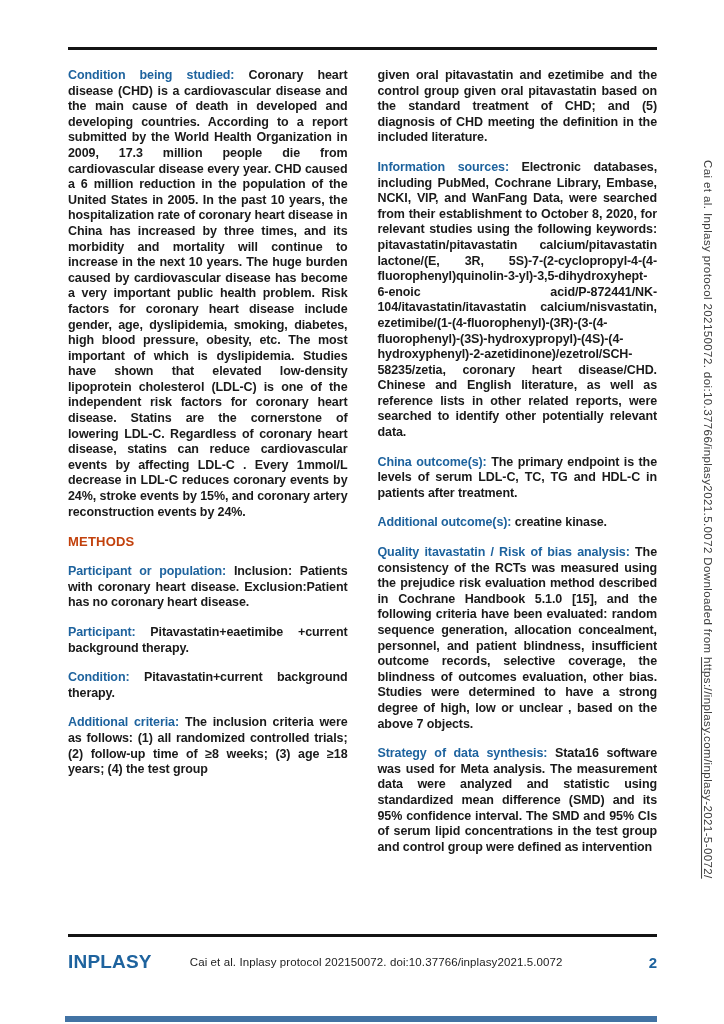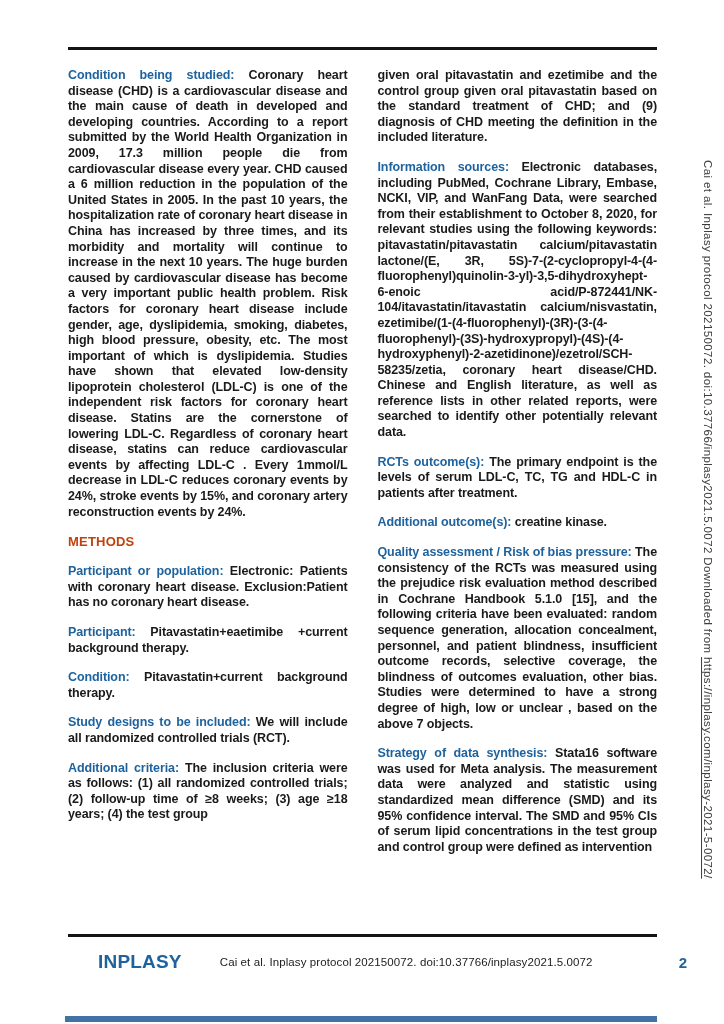--- a/index.html
+++ b/index.html
@@ -64,21 +64,20 @@
     height: 3px;
     background: #141414;
   }
   .footer-row {
     position: absolute;
     left: 68px;
     top: 951px;
     width: 589px;
     display: flex;
     align-items: center;
-    margin-left: 30px;
   }
   .brand {
     font-size: 19px;
     font-weight: bold;
     color: #1e639e;
     letter-spacing: 0.2px;
   }
   .citation {
     margin-left: 38px;
     font-size: 11.5px;
@@ -127,56 +126,52 @@
   <div class="columns">
 
     <div class="col">
       <p class="para">
         <span class="label">Condition being studied:</span>
         <span>Coronary heart disease (CHD) is a cardiovascular disease and the main cause of death in developed and developing countries. According to a report submitted by the World Health Organization in 2009, 17.3 million people die from cardiovascular disease every year. CHD caused a 6 million reduction in the population of the United States in 2005. In the past 10 years, the hospitalization rate of coronary heart disease in China has increased by three times, and its morbidity and mortality will continue to increase in the next 10 years. The huge burden caused by cardiovascular disease has become a very important public health problem. Risk factors for coronary heart disease include gender, age, dyslipidemia, smoking, diabetes, high blood pressure, obesity, etc. The most important of which is dyslipidemia. Studies have shown that elevated low-density lipoprotein cholesterol (LDL-C) is one of the independent risk factors for coronary heart disease. Statins are the cornerstone of lowering LDL-C. Regardless of coronary heart disease, statins can reduce cardiovascular events by affecting LDL-C . Every 1mmol/L decrease in LDL-C reduces coronary events by 24%, stroke events by 15%, and coronary artery reconstruction events by 24%.</span>
       </p>
       <p class="methods-heading">METHODS</p>
       <p class="para">
         <span class="label">Participant or population:</span>
-        <span>Electronic: Patients with coronary heart disease. Exclusion:Patient has no coronary heart disease.</span>
+        <span>Inclusion: Patients with coronary heart disease. Exclusion:Patient has no coronary heart disease.</span>
       </p>
       <p class="para">
         <span class="label">Participant:</span>
         <span>Pitavastatin+eaetimibe +current background therapy.</span>
       </p>
       <p class="para">
         <span class="label">Condition:</span>
         <span>Pitavastatin+current background therapy.</span>
       </p>
       <p class="para">
-        <span class="label">Study designs to be included:</span>
-        <span>We will include all randomized controlled trials (RCT).</span>
-      </p>
-      <p class="para">
         <span class="label">Additional criteria:</span>
         <span>The inclusion criteria were as follows: (1) all randomized controlled trials; (2) follow-up time of ≥8 weeks; (3) age ≥18 years; (4) the test group</span>
       </p>
     </div>
 
     <div class="col">
-      <p class="para">given oral pitavastatin and ezetimibe and the control group given oral pitavastatin based on the standard treatment of CHD; and (9) diagnosis of CHD meeting the definition in the included literature.</p>
+      <p class="para">given oral pitavastatin and ezetimibe and the control group given oral pitavastatin based on the standard treatment of CHD; and (5) diagnosis of CHD meeting the definition in the included literature.</p>
       <p class="para">
         <span class="label">Information sources:</span>
         <span>Electronic databases, including PubMed, Cochrane Library, Embase, NCKI, VIP, and WanFang Data, were searched from their establishment to October 8, 2020, for relevant studies using the following keywords: pitavastatin/pitavastatin calcium/pitavastatin lactone/(E, 3R, 5S)-7-(2-cyclopropyl-4-(4-fluorophenyl)quinolin-3-yl)-3,5-dihydroxyhept-6-enoic acid/P-872441/NK-104/itavastatin/itavastatin calcium/nisvastatin, ezetimibe/(1-(4-fluorophenyl)-(3R)-(3-(4-fluorophenyl)-(3S)-hydroxypropyl)-(4S)-(4-hydroxyphenyl)-2-azetidinone)/ezetrol/SCH-58235/zetia, coronary heart disease/CHD. Chinese and English literature, as well as reference lists in other related reports, were searched to identify other potentially relevant data.</span>
       </p>
       <p class="para">
-        <span class="label">RCTs outcome(s):</span>
+        <span class="label">China outcome(s):</span>
         <span>The primary endpoint is the levels of serum LDL-C, TC, TG and HDL-C in patients after treatment.</span>
       </p>
       <p class="para">
         <span class="label">Additional outcome(s):</span>
         <span>creatine kinase.</span>
       </p>
       <p class="para">
-        <span class="label">Quality assessment / Risk of bias pressure:</span>
+        <span class="label">Quality itavastatin / Risk of bias analysis:</span>
         <span>The consistency of the RCTs was measured using the prejudice risk evaluation method described in Cochrane Handbook 5.1.0 [15], and the following criteria have been evaluated: random sequence generation, allocation concealment, personnel, and patient blindness, insufficient outcome records, selective coverage, the blindness of outcomes evaluation, other bias. Studies were determined to have a strong degree of high, low or unclear , based on the above 7 objects.</span>
       </p>
       <p class="para">
         <span class="label">Strategy of data synthesis:</span>
         <span>Stata16 software was used for Meta analysis. The measurement data were analyzed and statistic using standardized mean difference (SMD) and its 95% confidence interval. The SMD and 95% CIs of serum lipid concentrations in the test group and control group were defined as intervention</span>
       </p>
     </div>
 
   </div>
 

